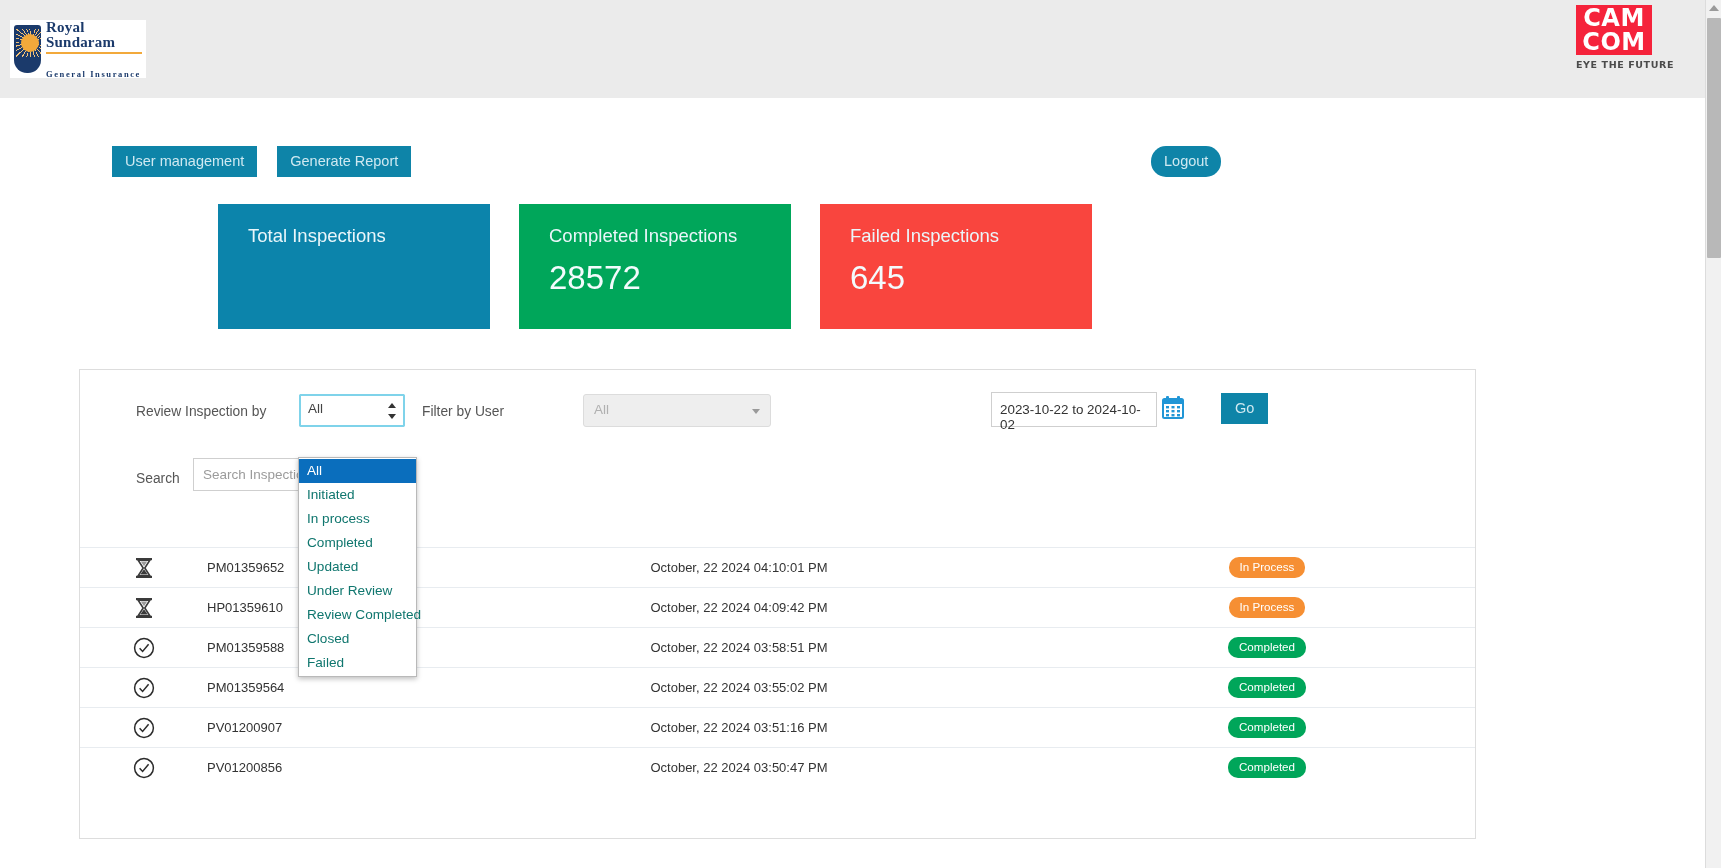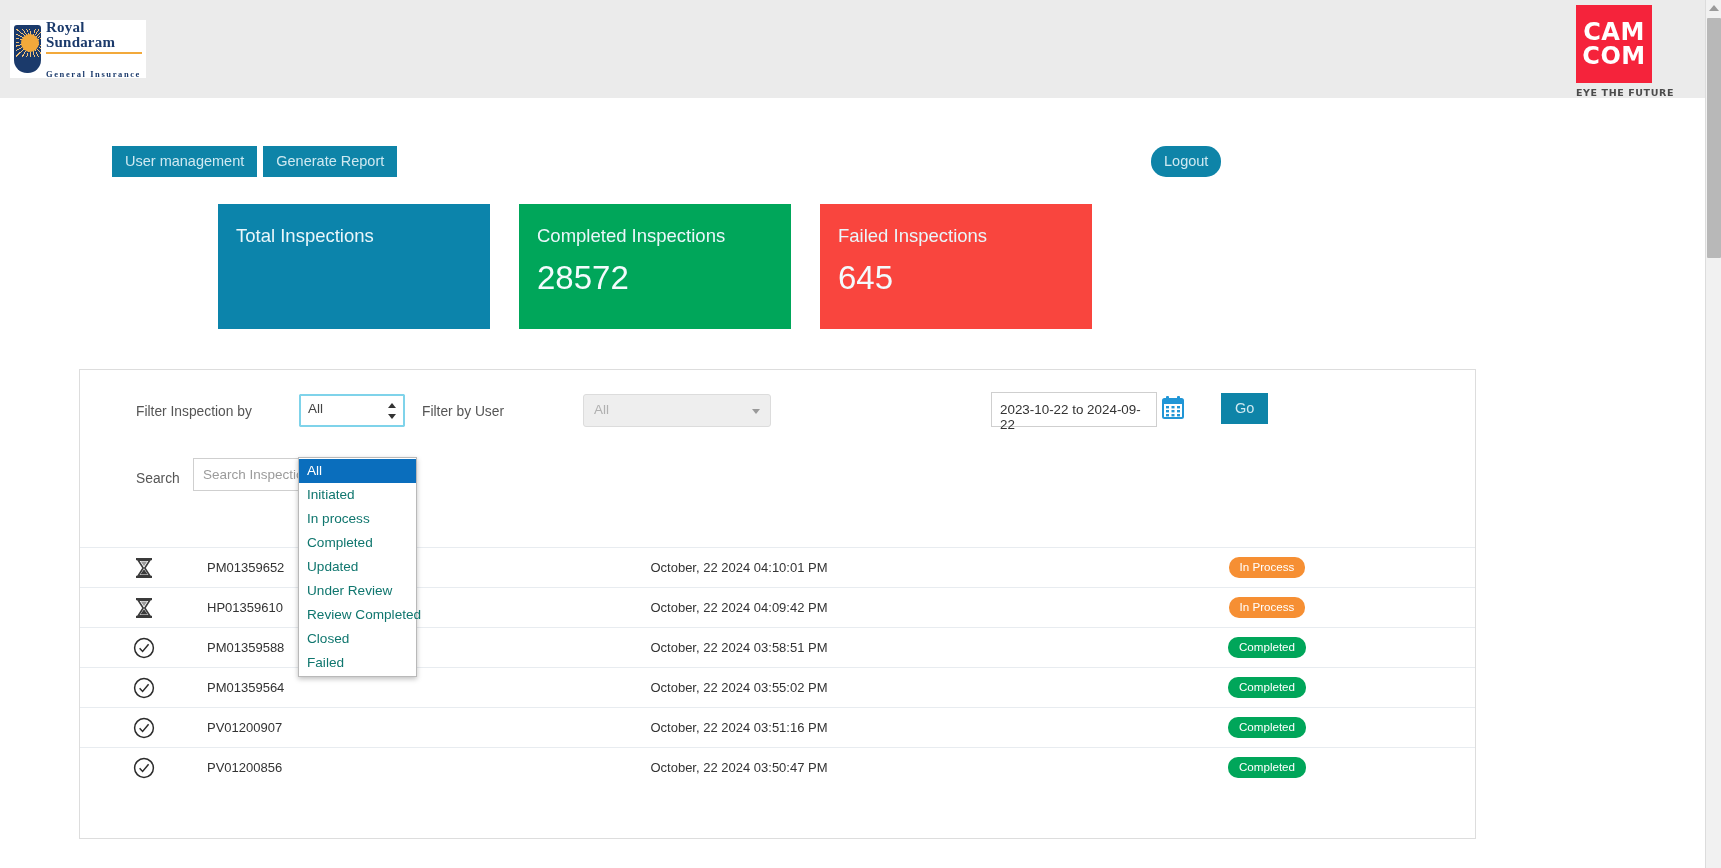--- a/index.html
+++ b/index.html
@@ -47,42 +47,42 @@
     font-weight:700; letter-spacing:1.6px; margin-top:16px;
   }
   .app-title{
     margin-left:18px; font-size:26px; color:#555; font-weight:400;
     letter-spacing:.1px;
   }
   .camcom-wrap{
     position:absolute; right:31px; top:5px; text-align:center;
   }
   .camcom-sq{
-    width:76px; height:78px; background:#f5233b; color:#fff;
+    width:76px; height:50px; background:#f5233b; color:#fff;
     font-size:24px; font-weight:700; letter-spacing:.5px;
     display:flex; flex-direction:column; align-items:center; justify-content:center;
     line-height:1.02; font-family:"DejaVu Sans", sans-serif;
   }
   .camcom-tag{
     font-size:9.5px; color:#4b4b4b; font-weight:700; letter-spacing:.6px;
     margin-top:4px; font-family:"DejaVu Sans", sans-serif;
   }
 
   
   .btn-teal{
     background:#0e84a8; color:#cfe9f1; border:0; cursor:pointer;
     font-size:14.5px; font-family:"Liberation Sans", sans-serif;
     padding:8px 13px; line-height:1;
   }
-  .btn-row{ position:absolute; left:112px; top:146px; display:flex; gap:6px; }
+  .btn-row{ position:absolute; left:112px; top:146px; display:flex; gap:20px; }
   .logout-btn{ position:absolute; left:1151px; top:146px;border-radius:15px; }
 
   
   .cards{ position:absolute; left:218px; top:204px; display:flex; gap:29px; }
-  .card{ width:272px; height:125px; padding:21px 0 0 18px; color:#fff; }
+  .card{ width:272px; height:125px; padding:21px 0 0 30px; color:#fff; }
   .card-title{ font-size:18.5px; font-weight:400; color:#eaf6fa; }
   .card-value{ font-size:33px; font-weight:300; margin-top:12px; color:#f3fbfd; }
 
   
   .panel{
     position:absolute; left:79px; top:369px; width:1397px; height:470px;
     background:#fff; border:1px solid #ddd;
   }
   .filter-row{ position:absolute; left:0; top:0; width:100%; height:74px; }
   .lbl{ font-size:13.8px; color:#555; position:absolute; }
@@ -214,38 +214,38 @@
   </div>
   <div class="card" style="background:#f9453e">
     <div class="card-title">Failed Inspections</div>
     <div class="card-value">645</div>
   </div>
 </div>
 
 <div class="panel">
 
   <div class="filter-row">
-    <div class="lbl lbl-filter-insp">Filter Inspection by</div>
+    <div class="lbl lbl-filter-insp">Review Inspection by</div>
 
     <div class="sel-box">
       <span>All</span>
       <span class="sel-caret">
           <i class="up"></i>
           <i class="dn"></i>
         </span>
     </div>
 
     <div class="lbl lbl-filter-user">Filter by User</div>
 
     <div class="user-sel">
       <span>All</span>
       <span class="user-sel-caret"></span>
     </div>
 
-    <div class="date-box">2023-10-22 to 2024-09-22</div>
+    <div class="date-box">2023-10-22 to 2024-10-02</div>
 
     <span class="cal-icon">
       <svg class="ic" width="22" height="23" viewBox="0 0 22 23">
         <rect x="1" y="3" width="20" height="19" rx="1.5" fill="#fff" stroke="#2196d6" stroke-width="2"></rect>
         <rect x="1" y="3" width="20" height="5" fill="#2196d6"></rect>
         <rect x="4" y="0" width="3" height="5" rx="1" fill="#2196d6"></rect>
         <rect x="15" y="0" width="3" height="5" rx="1" fill="#2196d6"></rect>
         <g fill="#2196d6">
           <rect x="4" y="10" width="3" height="2.4"></rect>
             <rect x="9.5" y="10" width="3" height="2.4"></rect>

